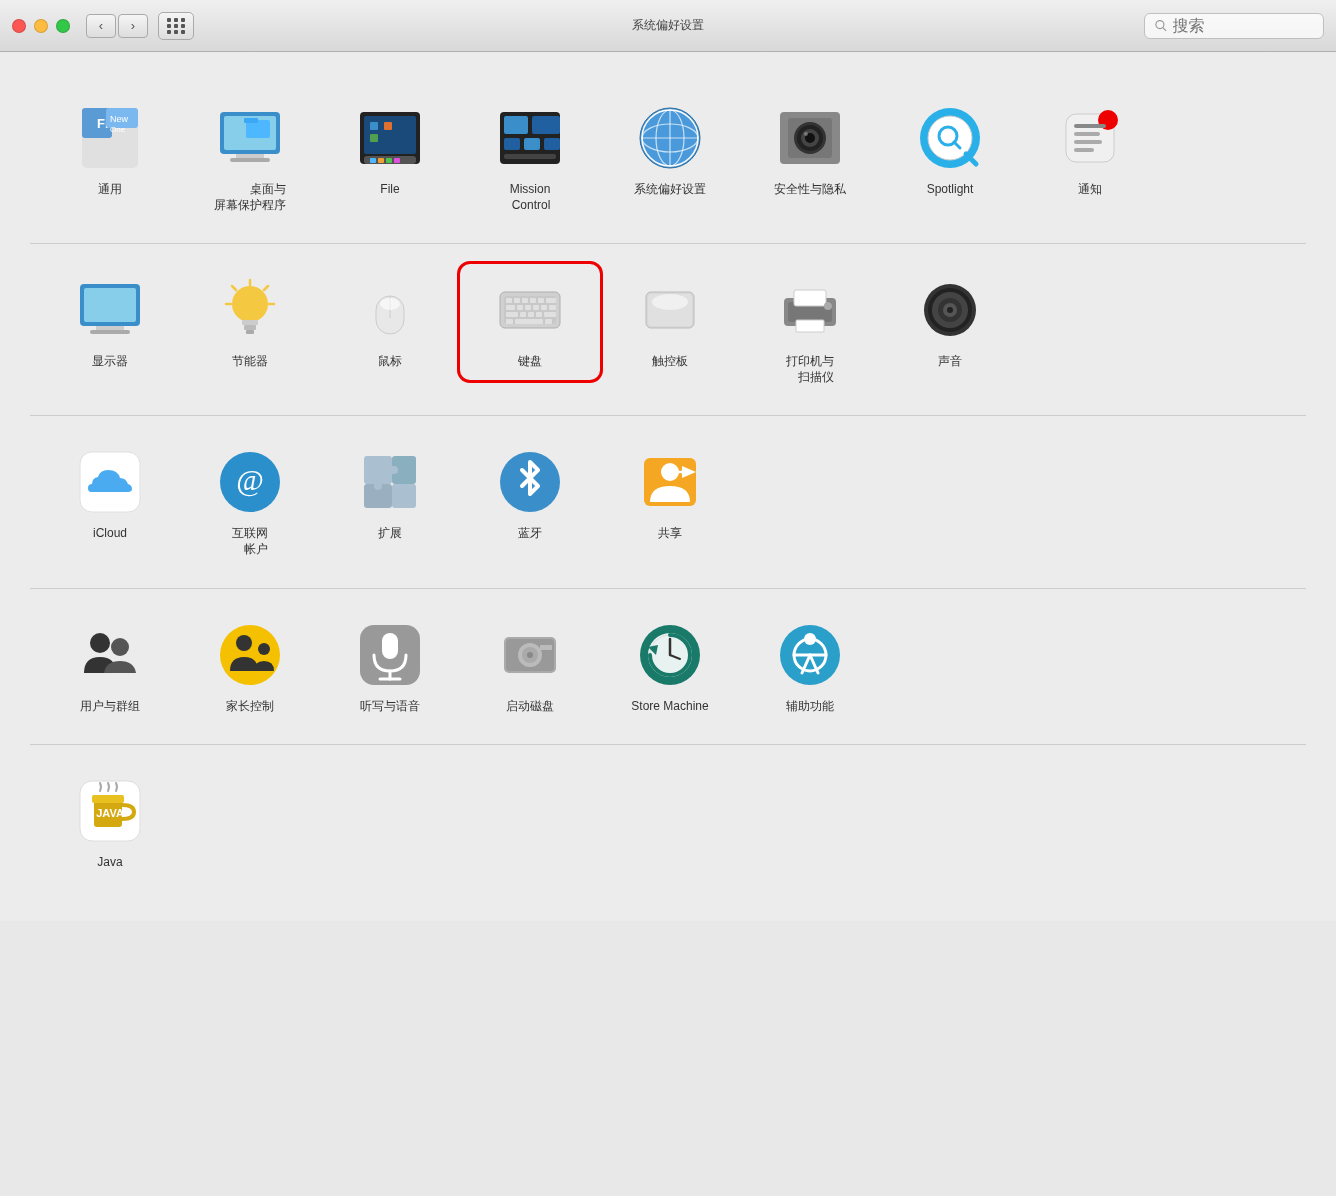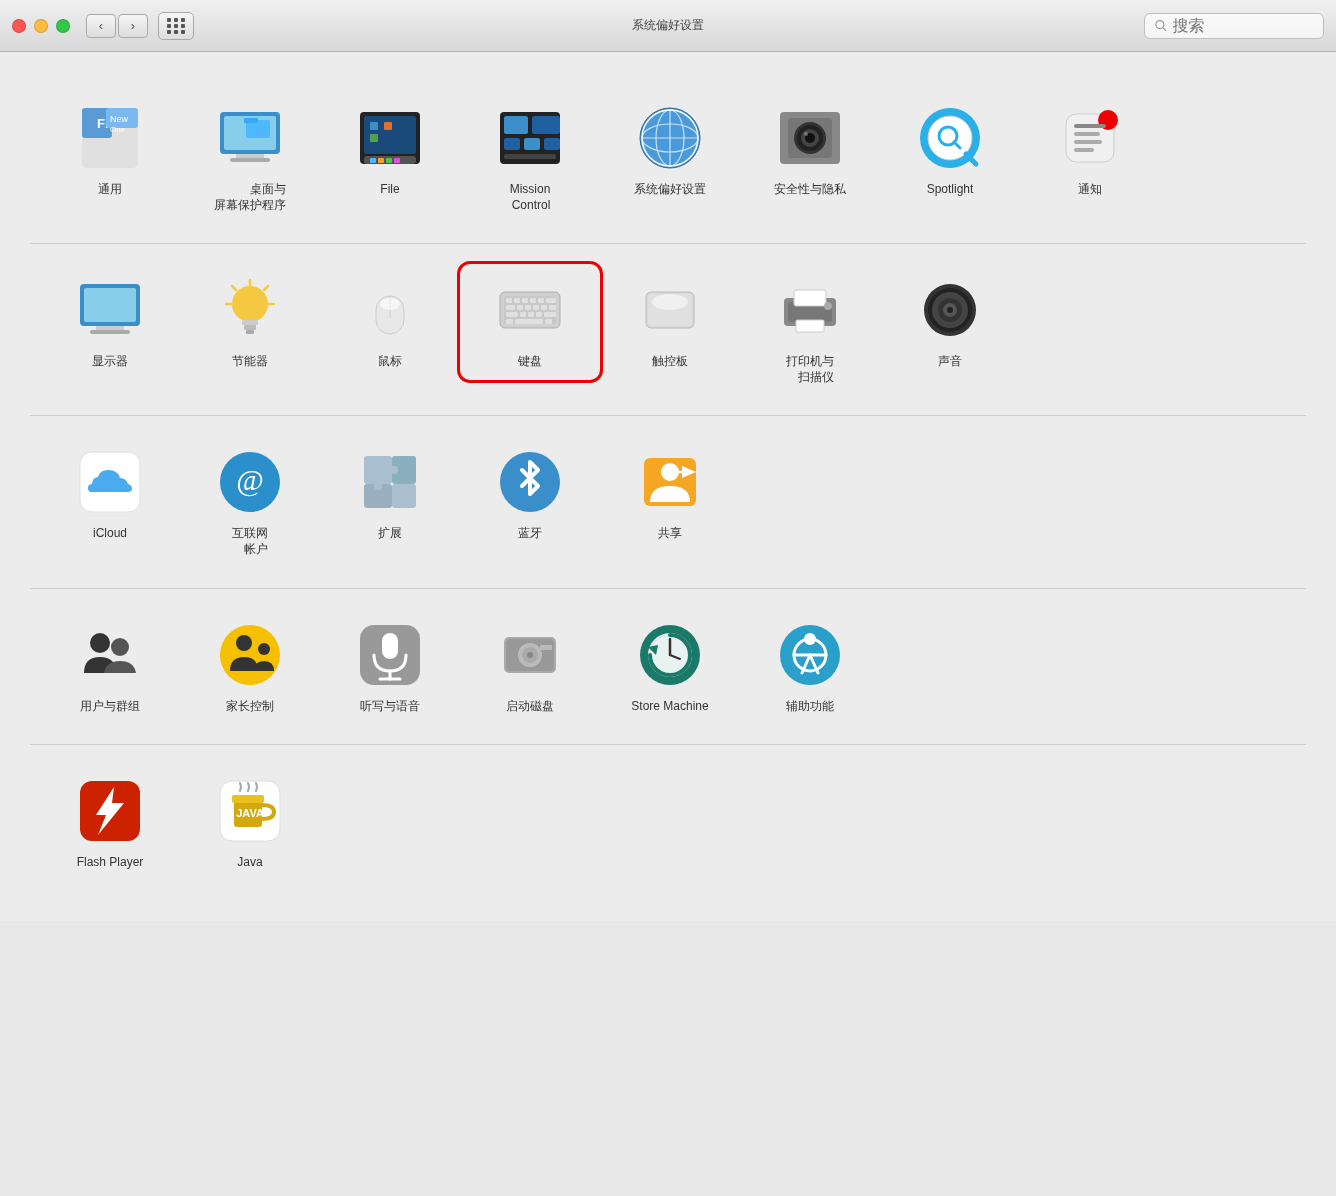--- a/index.html
+++ b/index.html
@@ -620,30 +620,20 @@
         </div>
         <span class="icon-label">辅助功能</span>
       </div>
 
     </div>
   </div>
 
   <div class="section">
     <div class="icon-grid">
 
-      <div class="icon-item">
-        <div class="icon-wrapper">
-          <svg width="68" height="68" viewBox="0 0 68 68">
-            <rect x="4" y="4" width="60" height="60" rx="12" fill="#cc2200"></rect>
-
-            <path d="M38,10 L20,38 L30,38 L22,58 L48,26 L36,26 Z" fill="white"></path>
-          </svg>
-        </div>
-        <span class="icon-label">Flash Player</span>
-      </div>
 
       <div class="icon-item">
         <div class="icon-wrapper">
           <svg width="68" height="68" viewBox="0 0 68 68">
             <rect x="4" y="4" width="60" height="60" rx="12" fill="white" stroke="#ddd"></rect>
 
             <rect x="18" y="20" width="28" height="30" rx="3" fill="#d4a810"></rect>
             <rect x="16" y="18" width="32" height="8" rx="2" fill="#e8c020"></rect>
             <path d="M46,28 Q58,28 58,35 Q58,42 46,42" fill="none" stroke="#d4a810" stroke-width="4" stroke-linecap="round"></path>
 

